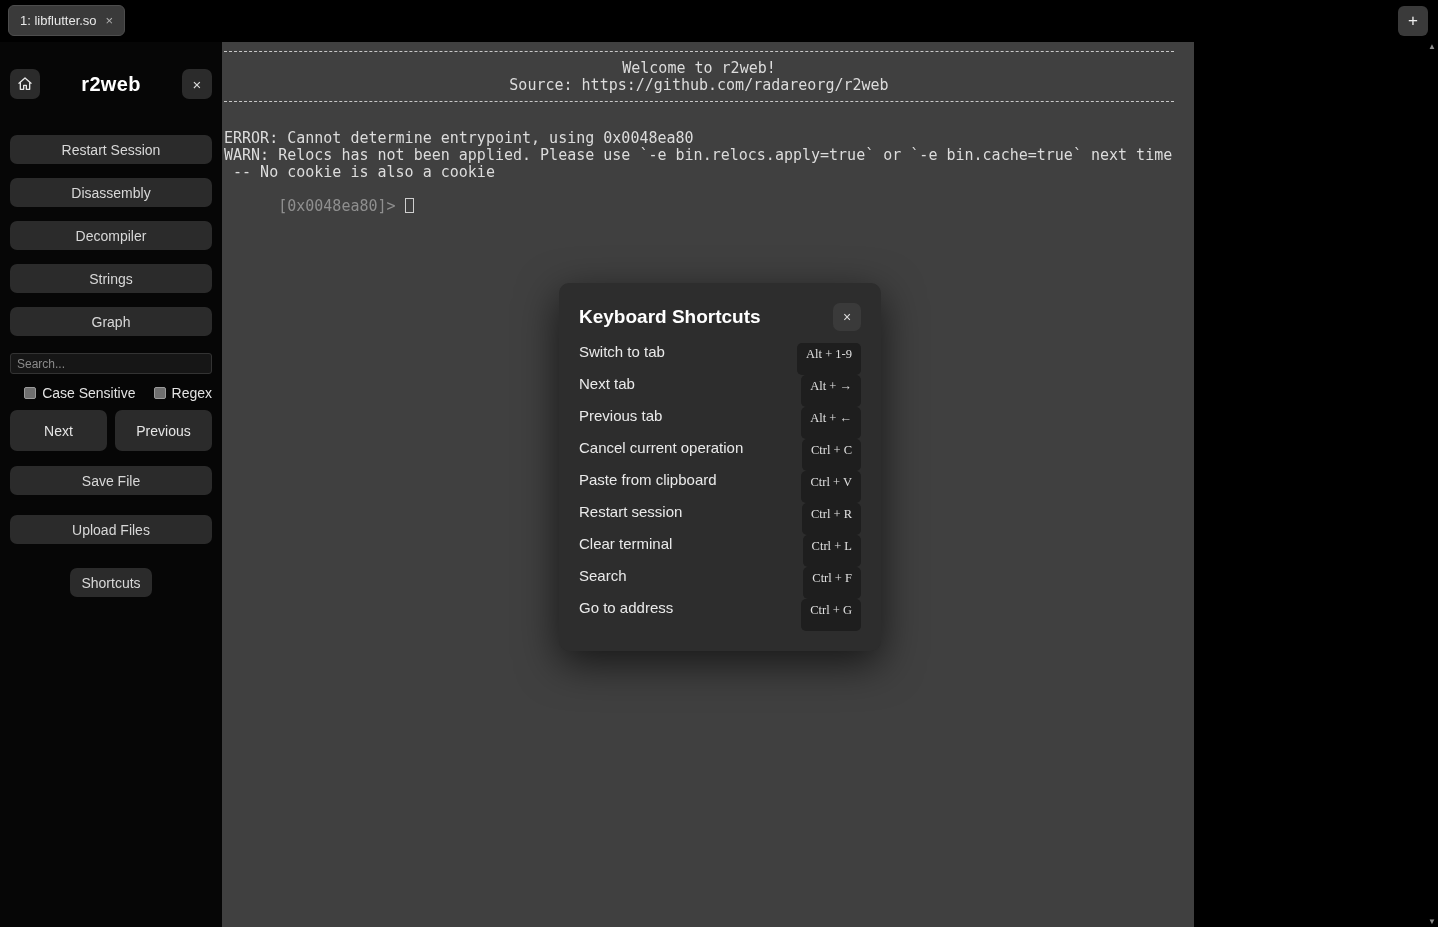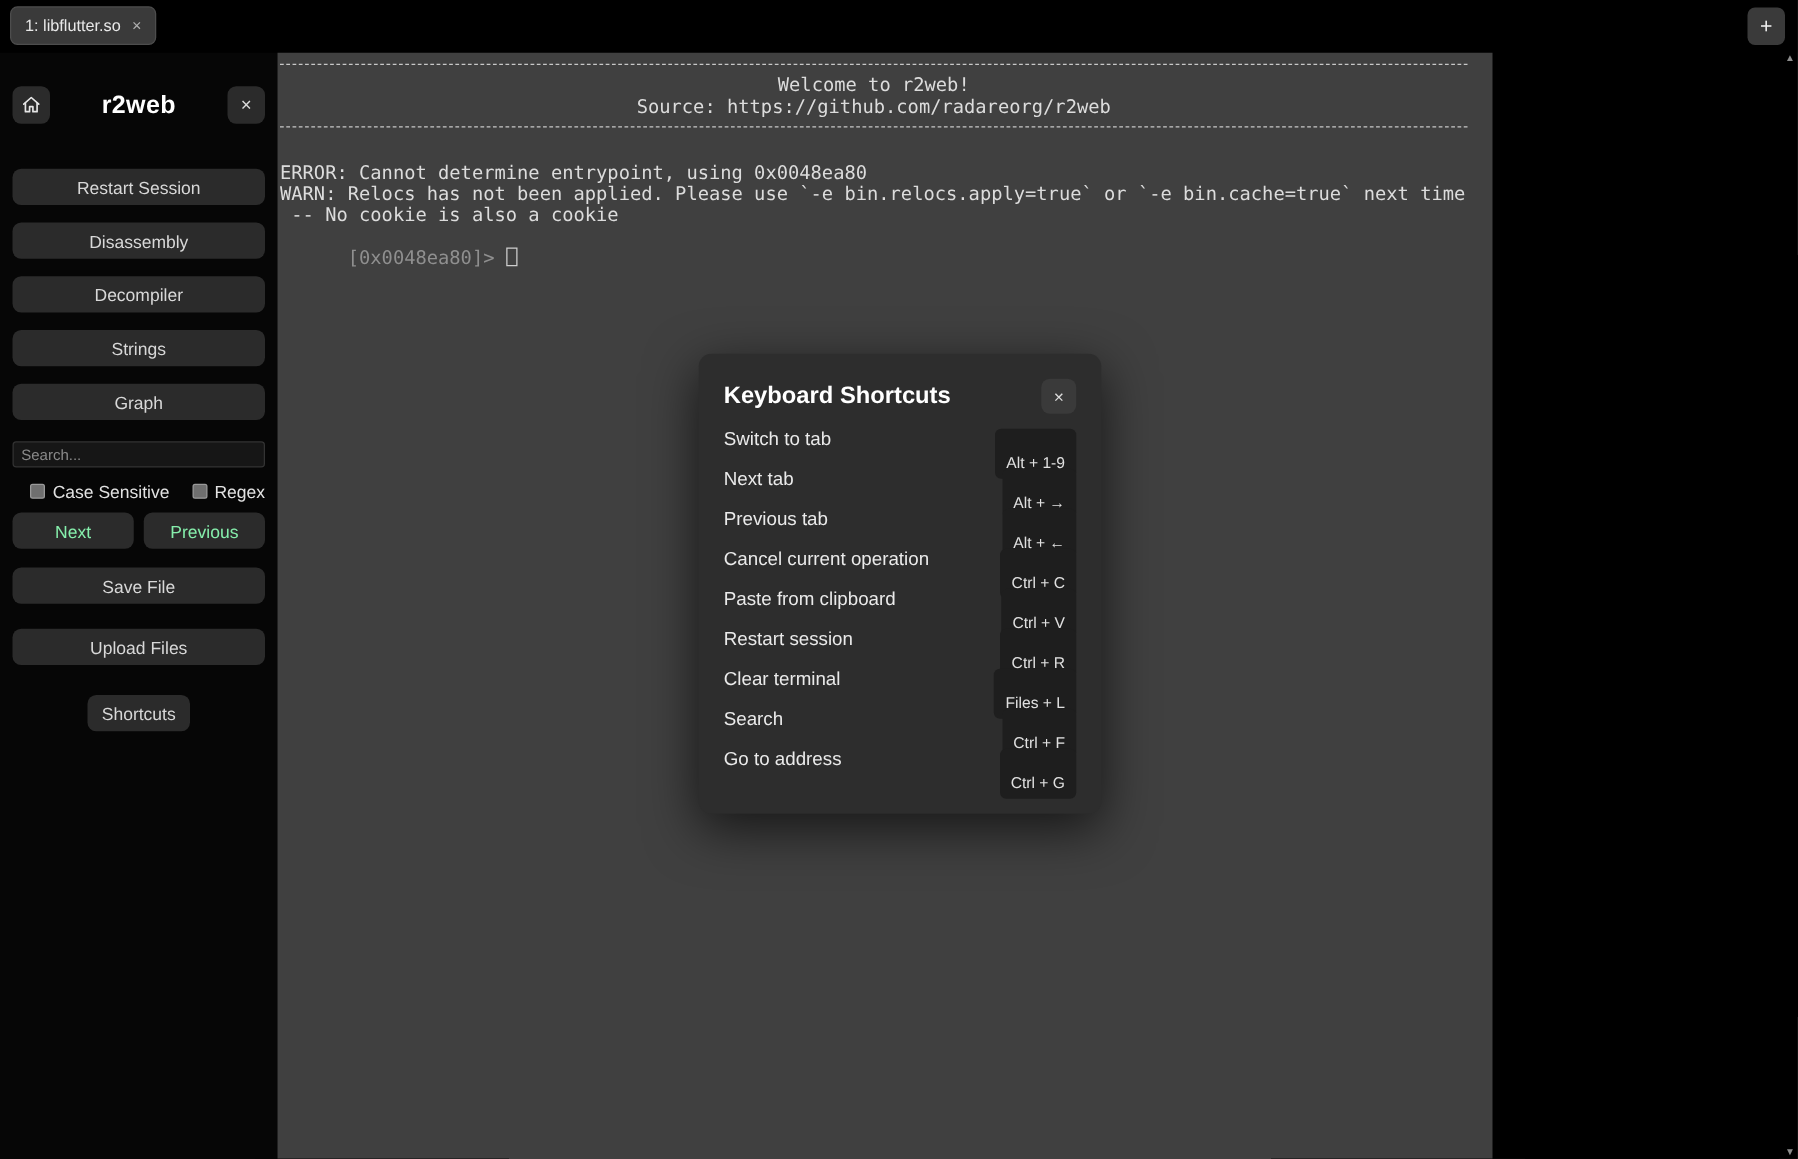--- a/index.html
+++ b/index.html
@@ -62,22 +62,22 @@
   .checkbox-row label { cursor:default; }
   .cbx {
     appearance:none; -webkit-appearance:none;
     width:12px; height:12px; background:#6f6f6f; border:1px solid #9a9a9a;
     border-radius:2px; cursor:pointer; flex:0 0 auto;
   }
   .cbx-gap { width:6px; }
 
   .nav-row { margin-top:9px; display:flex; gap:8px; }
   .nav-btn {
-    flex:1; height:29px; background:#2b2b2b; border:none; border-radius:7px;
-    color:#86efac; font-size:14px; cursor:pointer;
+    flex:1; height:41px; background:#2b2b2b; border:none; border-radius:7px;
+    color:#e5e5e5; font-size:14px; cursor:pointer;
   }
   .save-btn   { margin-top:15px; }
   .upload-btn { margin-top:20px; }
   .shortcuts-btn {
     display:block; margin:24px auto 0 auto; width:82px; height:29px;
     background:#2b2b2b; border:none; border-radius:7px;
     color:#d8d8d8; font-size:14px; cursor:pointer;
   }
 
   
@@ -117,22 +117,22 @@
   .modal-header { display:flex; align-items:center; justify-content:space-between; margin-bottom:12px;gap:40px; }
   .modal-title { color:#ffffff; font-size:19px; font-weight:bold; }
   .modal-close {
     width:28px; height:28px; background:#3a3a3a; border:none; border-radius:7px;
     color:#dddddd; font-size:14px; cursor:pointer; line-height:28px; text-align:center;
   }
   .shortcut-row { height:32px; display:flex; justify-content:space-between; }
   .shortcut-action { color:#eaeaea; font-size:15px; }
   .shortcut-keys {
     background:#1e1e1e; color:#e0e0e0;
-    font-family:Liberation Sans, sans-serif; font-size:12.5px;
-    padding:20px 9px; border-radius:5px; white-space:pre;
+    font-family:Liberation Serif, serif; font-size:12.5px;
+    padding:4px 9px; border-radius:5px; white-space:pre;
   }
 </style>
 </head>
 <body>
 
 <div class="topbar">
   <div class="tab">
     <span>1: libflutter.so</span>
     <span class="tab-close">×</span>
   </div>
@@ -228,21 +228,21 @@
     <div class="shortcut-row">
       <span class="shortcut-action">Paste from clipboard</span>
       <span class="shortcut-keys">Ctrl + V</span>
     </div>
     <div class="shortcut-row">
       <span class="shortcut-action">Restart session</span>
       <span class="shortcut-keys">Ctrl + R</span>
     </div>
     <div class="shortcut-row">
       <span class="shortcut-action">Clear terminal</span>
-      <span class="shortcut-keys">Files + L</span>
+      <span class="shortcut-keys">Ctrl + L</span>
     </div>
     <div class="shortcut-row">
       <span class="shortcut-action">Search</span>
       <span class="shortcut-keys">Ctrl + F</span>
     </div>
     <div class="shortcut-row">
       <span class="shortcut-action">Go to address</span>
       <span class="shortcut-keys">Ctrl + G</span>
     </div>
   </div>

